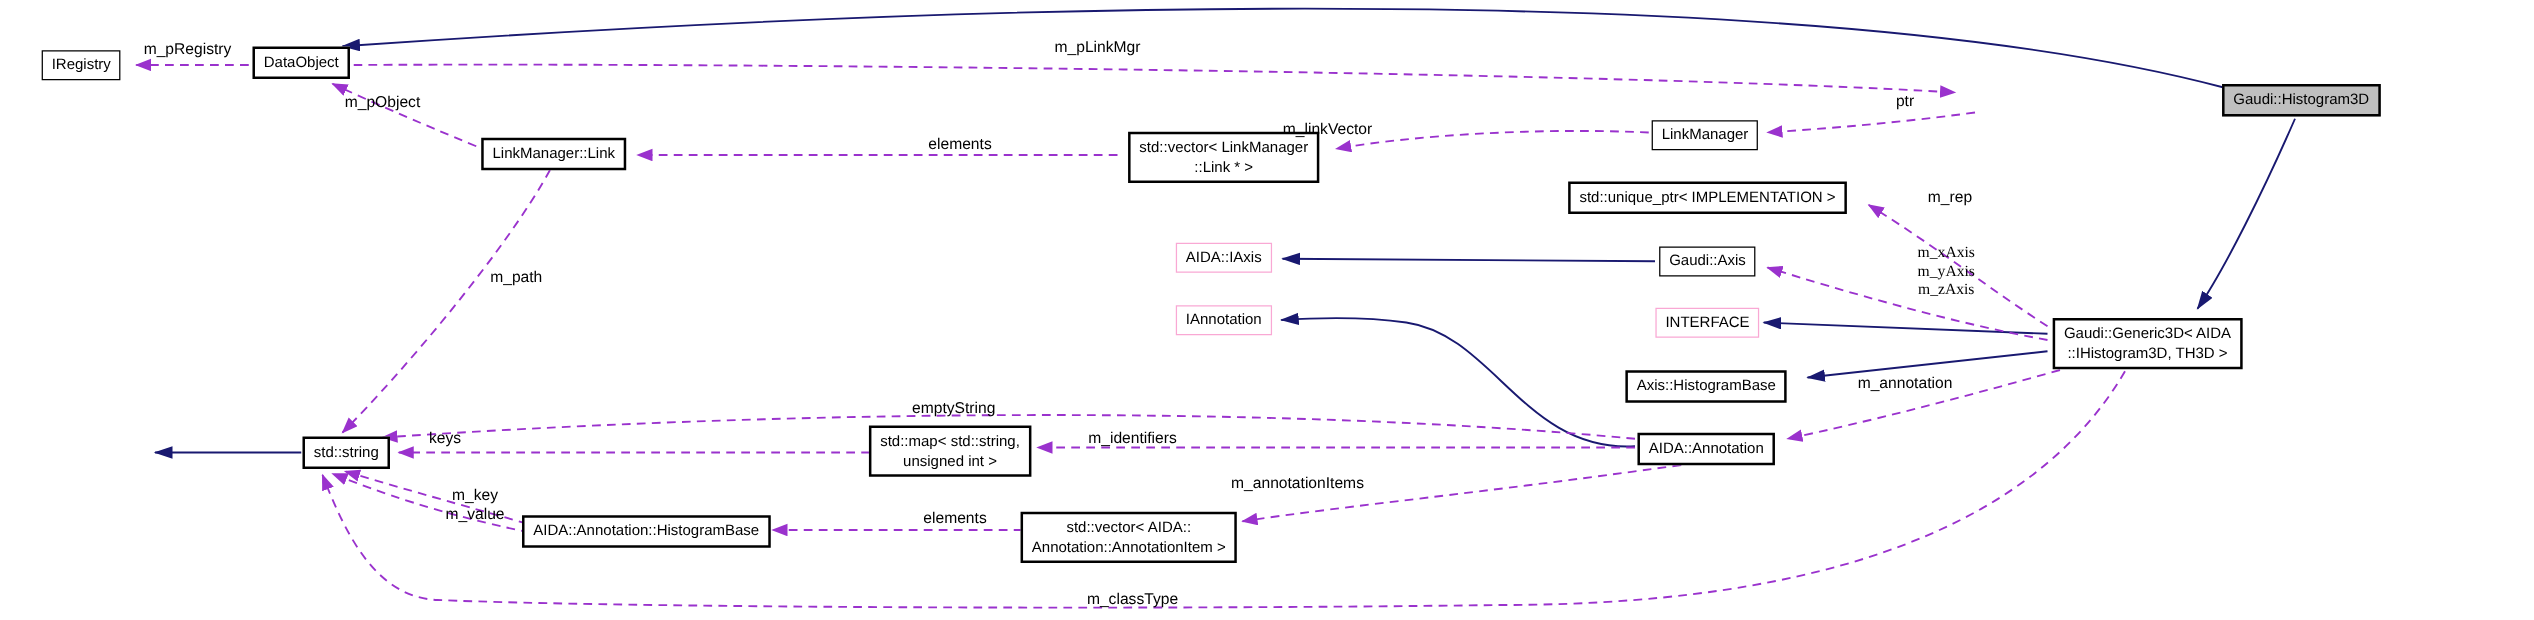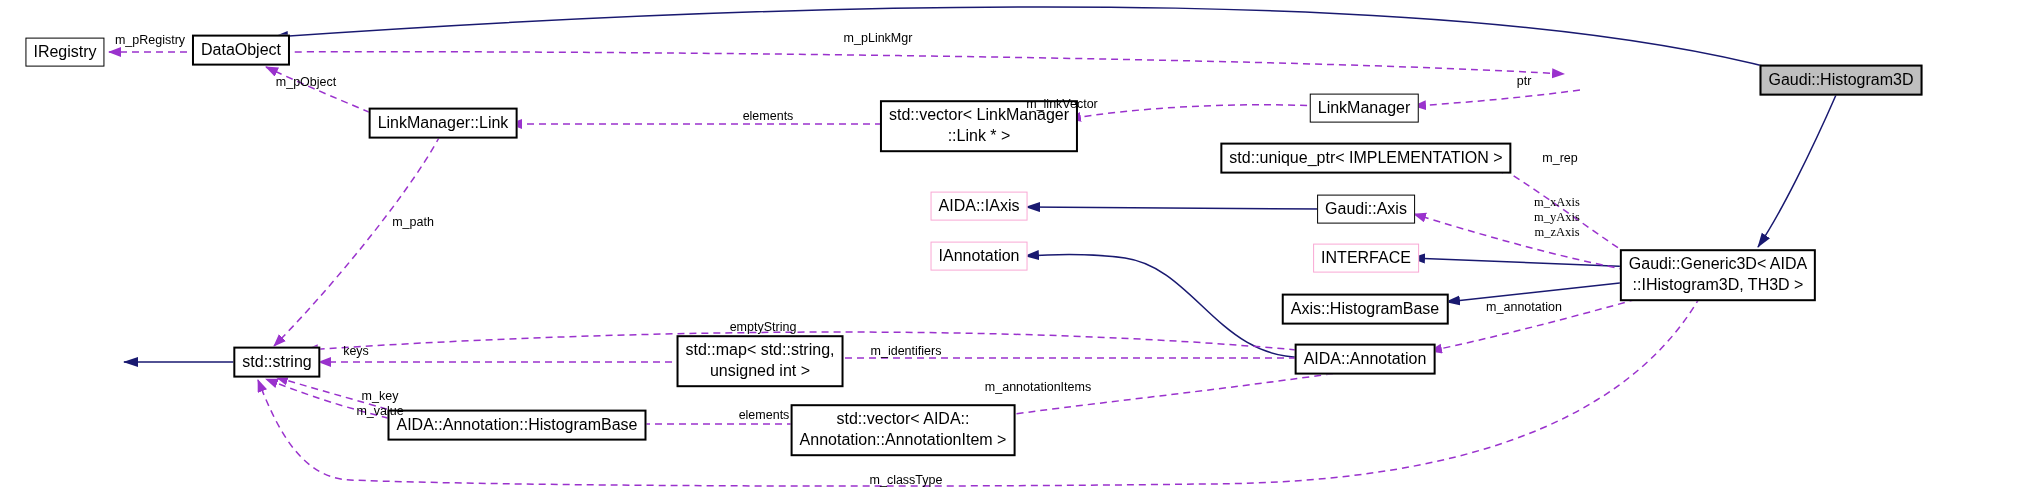--- a/index.html
+++ b/index.html
@@ -10,21 +10,21 @@
     font-family:"Liberation Sans", sans-serif;
     overflow:hidden;
   }
   .diagram svg{position:absolute;left:0;top:0;width:2027px;height:496px;}
   .node{
     position:absolute;
     transform:translate(-50%,-50%);
     background:#ffffff;
     border:2px solid #000000;
     color:#000000;
-    font-size:16px;
+    font-size:12px;
     line-height:1.3;
     padding:3px 7px;
     text-align:center;
     white-space:pre-line;
     z-index:2;
     box-sizing:border-box;
   }
   .node.thin{border-width:1px;}
   .node.external{border:1px solid #f9a8d4;}
   .node.current{background:#bfbfbf;border:2px solid #000000;}

